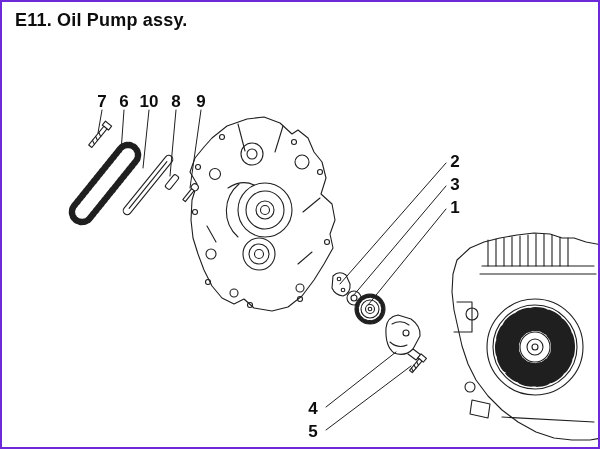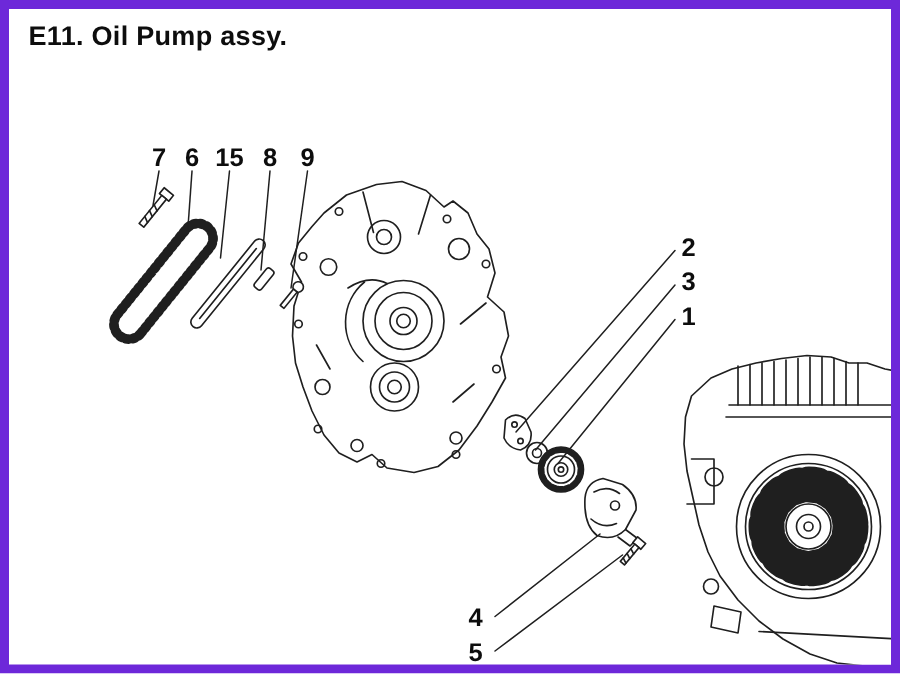--- a/index.html
+++ b/index.html
@@ -1,18 +1,18 @@
 <!DOCTYPE html>
 <html><head>
 <meta charset="utf-8">
 <style>
   html,body{margin:0;padding:0;background:#ffffff;}
   .page{
     position:relative;width:600px;height:449px;background:#ffffff;
-    border:6px solid #6d28d9;box-sizing:border-box;overflow:hidden;
+    border:2px solid #6d28d9;box-sizing:border-box;overflow:hidden;
     font-family:"Liberation Sans", sans-serif;color:#111;
   }
   .title{
     position:absolute;left:13px;top:8px;margin:0;
     font-size:18px;font-weight:700;letter-spacing:0.2px;color:#0d0d0d;
   }
   .diagram{position:absolute;inset:0;}
   .diagram svg{position:absolute;left:0;top:0;}
   .callout{
     position:absolute;transform:translate(-50%,-50%);
@@ -144,21 +144,21 @@
           <path d="M444 207 L366 303"></path>
           <path d="M324 405 L394 350"></path>
           <path d="M324 428 L409 364"></path>
         </g>
       </g>
     </svg>
 
     <div>
         <span class="callout" style="left: 100px; top: 99px;">7</span>
         <span class="callout" style="left: 122px; top: 99px;">6</span>
-        <span class="callout" style="left: 147px; top: 99px;">15</span>
+        <span class="callout" style="left: 147px; top: 99px;">10</span>
         <span class="callout" style="left: 174px; top: 99px;">8</span>
         <span class="callout" style="left: 199px; top: 99px;">9</span>
         <span class="callout" style="left: 453px; top: 159px;">2</span>
         <span class="callout" style="left: 453px; top: 182px;">3</span>
         <span class="callout" style="left: 453px; top: 205px;">1</span>
         <span class="callout" style="left: 311px; top: 406px;">4</span>
         <span class="callout" style="left: 311px; top: 429px;">5</span>
       </div>
   </div>
 </div>

